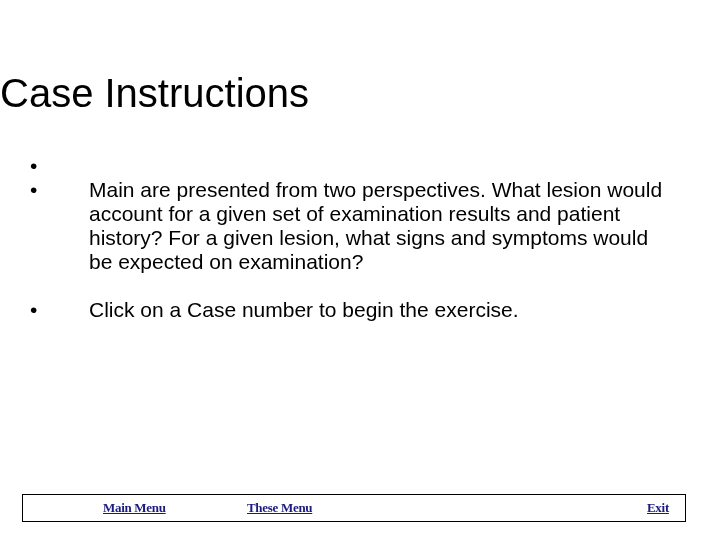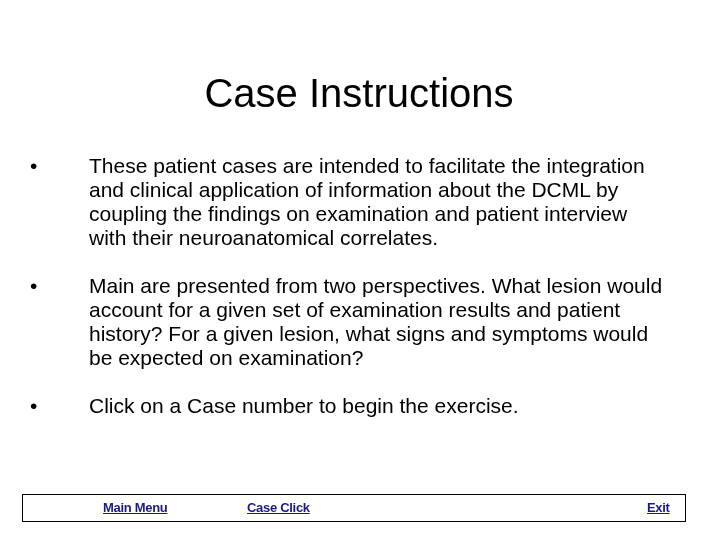--- a/index.html
+++ b/index.html
@@ -13,26 +13,24 @@
       position: relative;
       overflow: hidden;
       font-family: "Liberation Sans", sans-serif;
       color: #000000;
     }
     .title {
       position: absolute;
       top: 68px;
       left: 0;
       width: 636px;
-      text-align: center;
       font-size: 40px;
       line-height: 50px;
       font-weight: normal;
       margin: 0;
-      padding-left: 41px;
     }
     .bullets {
       position: absolute;
       top: 154px;
       left: 30px;
       width: 640px;
       margin: 0;
       padding: 0;
       list-style: none;
     }
@@ -52,20 +50,21 @@
       padding-left: 0;
     }
     .footer-box {
       position: absolute;
       left: 22px;
       top: 494px;
       width: 662px;
       height: 26px;
       border: 1px solid #000000;
       box-sizing: content-box;
+      font-family: Liberation Serif, serif;
     }
     .footer-link {
       position: absolute;
       top: 5px;
       font-size: 13px;
       font-weight: bold;
       color: #1a1a80;
       text-decoration: underline;
       cursor: pointer;
       letter-spacing: -0.3px;
@@ -75,29 +74,28 @@
     .link-exit { left: 584px; padding-left: 40px; }
   </style>
 </head>
 <body>
 
 <h1 class="title">Case Instructions</h1>
 
 <ul class="bullets">
   <li class="bullet-item">
     <span class="bullet-dot">•</span>
-    <span>These patient cases are intended to facilitate the integration and clinical application of information about the DCML by coupling the findings on examination and patient interview with their neuroanatomical correlates.</span>
   </li>
   <li class="bullet-item" style="margin-top: 24px;">
     <span class="bullet-dot">•</span>
     <span>Main are presented from two perspectives.  What lesion would account for a given set of examination results and patient history? For a given lesion, what signs and symptoms would be expected on examination?</span>
   </li>
   <li class="bullet-item" style="margin-top: 24px;">
     <span class="bullet-dot">•</span>
     <span>Click on a Case number to begin the exercise.</span>
   </li>
 </ul>
 
 <nav class="footer-box">
   <a class="footer-link link-main">Main Menu</a>
-  <a class="footer-link link-case">Case Click</a>
+  <a class="footer-link link-case">These Menu</a>
   <a class="footer-link link-exit">Exit</a>
 </nav>
 
 </body></html>

